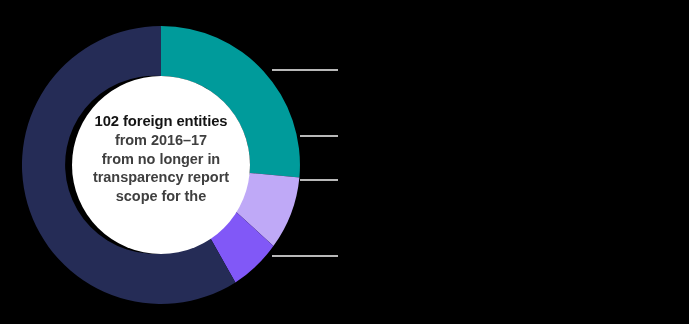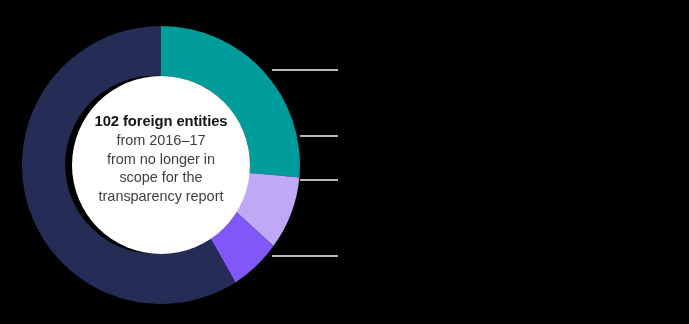--- a/index.html
+++ b/index.html
@@ -43,21 +43,21 @@
   .center-headline {
     display: block;
     font-weight: bold;
     color: #141414;
     font-size: 14.8px;
     line-height: 19px;
     letter-spacing: -0.1px;
   }
   .center-line {
     display: block;
-    font-weight: normal;
+    font-weight: bold;
     color: #3f3f3f;
     letter-spacing: -0.05px;
   }
   .callout-label {
     position: absolute;
     color: #000000;
     font-size: 12px;
     line-height: 14px;
     white-space: nowrap;
     font-family: "Liberation Sans", sans-serif;
@@ -105,22 +105,22 @@
       <line x1="300" y1="136" x2="338" y2="136" stroke="#b8b8b8" stroke-width="2"></line>
       <line x1="300" y1="180" x2="338" y2="180" stroke="#b8b8b8" stroke-width="2"></line>
       <line x1="272" y1="256" x2="338" y2="256" stroke="#b8b8b8" stroke-width="2"></line>
     </g>
   </svg>
 
   <div class="center-text">
     <span class="center-headline">102 foreign entities</span>
     <span class="center-line">from 2016–17</span>
     <span class="center-line">from no longer in</span>
+    <span class="center-line">transparency report</span>
     <span class="center-line">scope for the</span>
-    <span class="center-line">transparency report</span>
   </div>
 
   <div class="callout-label" style="left:344px; top:63px;"></div>
   <div class="callout-label" style="left:344px; top:129px;"></div>
   <div class="callout-label" style="left:344px; top:173px;"></div>
   <div class="callout-label" style="left:344px; top:249px;"></div>
 
 </div>
 
 </body></html>

